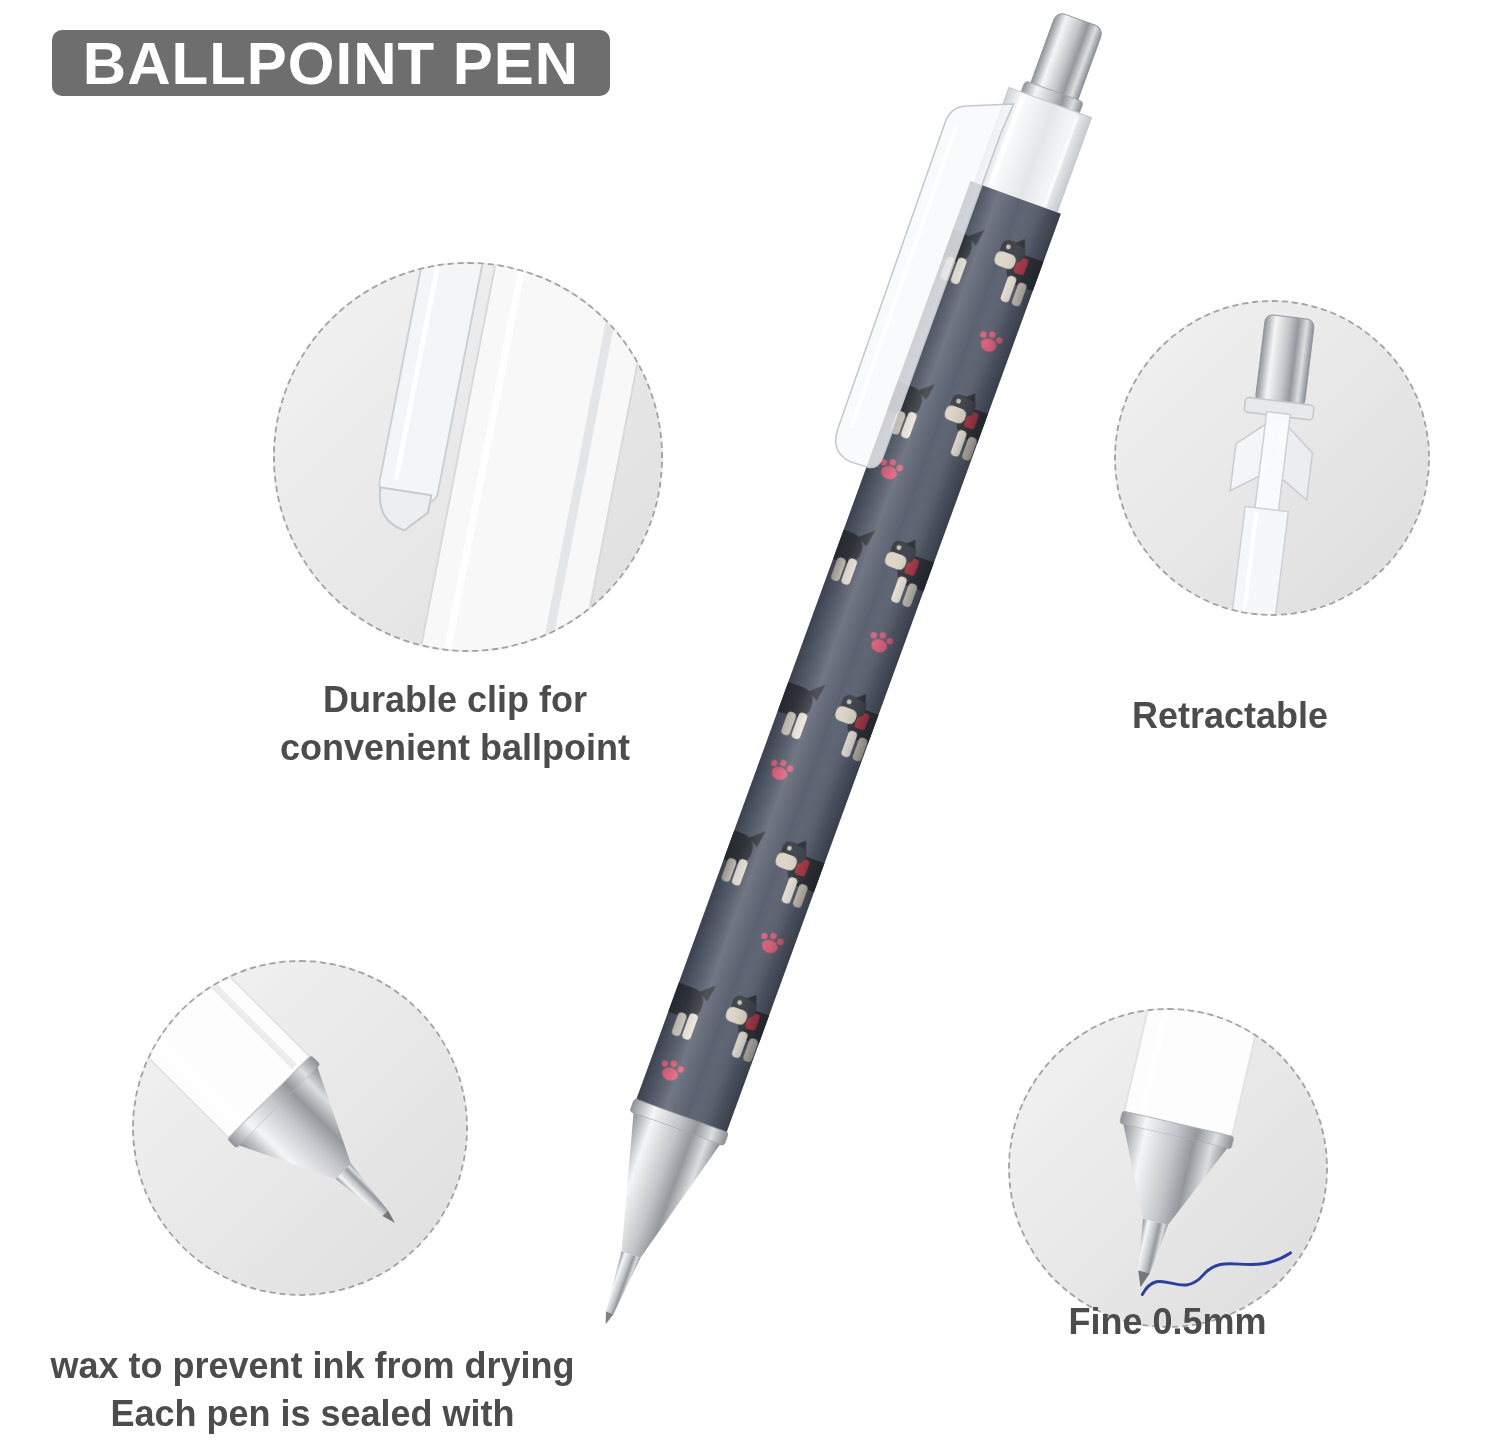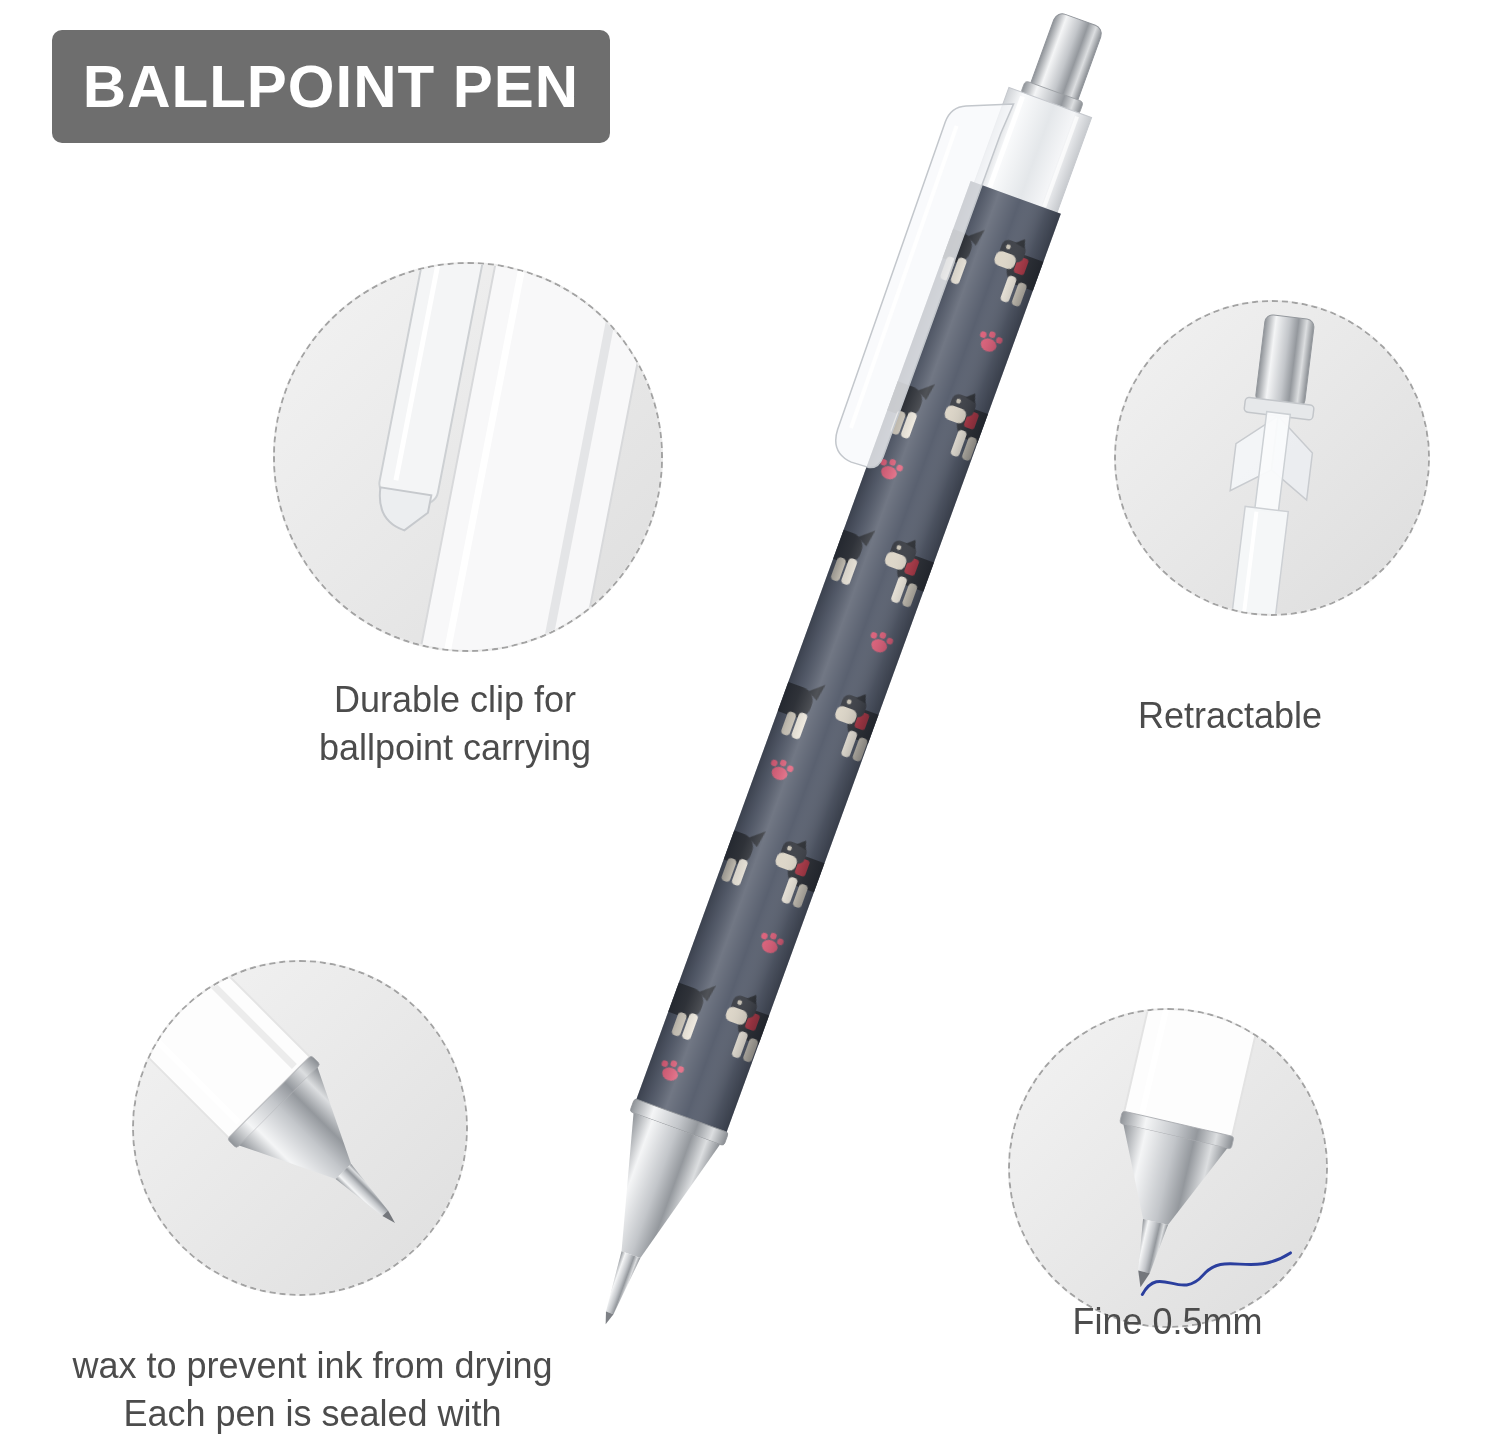--- a/index.html
+++ b/index.html
@@ -4,40 +4,40 @@
 <style>
   *{margin:0;padding:0;box-sizing:border-box}
   html,body{width:1500px;height:1448px}
   body{
     position:relative;
     background:var(--page-bg,#ffffff);
     font-family:"Liberation Sans",sans-serif;
     overflow:hidden;
   }
   .banner{
-    position:absolute;left:52px;top:30px;width:558px;height:113px;
+    position:absolute;left:52px;top:30px;width:558px;height:66px;
     background:var(--banner-bg,#6e6e6e);
     border-radius:10px;
     display:flex;align-items:center;justify-content:center;
   }
   .banner-label{
     color:var(--banner-text,#ffffff);
     font-size:60px;font-weight:bold;letter-spacing:1px;white-space:nowrap;
   }
   .pen-svg{position:absolute;left:0;top:0;width:1500px;height:1448px}
   .callout-circle{
     position:absolute;border-radius:50%;
     border:2px dashed var(--circle-border,#a3a3a3);
     overflow:hidden;background:#ececec;
   }
   .callout-circle svg{display:block;width:100%;height:100%}
   .caption{
     position:absolute;text-align:center;
     color:var(--caption,#4c4c4c);
-    font-size:36px;line-height:1.32;
+    font-size:36px;line-height:1.32;font-weight:bold;
   }
   .cap-line{display:block}
 </style>
 </head>
 <body>
 
 <div class="banner">
   <span class="banner-label">BALLPOINT PEN</span>
 </div>
 
@@ -134,21 +134,21 @@
       <line x1="212" y1="-70" x2="212" y2="470" stroke="#ffffff" stroke-width="7"></line>
       <line x1="310" y1="-70" x2="310" y2="470" stroke="#e4e5e7" stroke-width="9"></line>
       <rect x="112" y="-80" width="60" height="330" rx="14" fill="#f4f5f6" stroke="#cdd0d3" stroke-width="2"></rect>
       <path d="M114 242 Q116 276 146 280 L166 258 L166 240 Z" fill="#eceef0" stroke="#c6c9cd" stroke-width="2"></path>
       <line x1="128" y1="-60" x2="128" y2="232" stroke="#ffffff" stroke-width="5"></line>
     </g>
   </svg>
 </div>
 <div class="caption" style="left:205px;top:676px;width:500px">
   <span class="cap-line">Durable clip for</span>
-  <span class="cap-line">ballpoint carrying</span>
+  <span class="cap-line">convenient ballpoint</span>
 </div>
 
 <div class="callout-circle" style="left:1114px;top:300px;width:316px;height:316px">
   <svg viewBox="0 0 316 316">
     <defs>
       <linearGradient id="bg2" x1="0" y1="0" x2="1" y2="1">
         <stop offset="0" stop-color="#f2f2f2"></stop>
           <stop offset="1" stop-color="#dddddd"></stop>
       </linearGradient>
       <linearGradient id="metalB" x1="0" y1="0" x2="1" y2="0">

